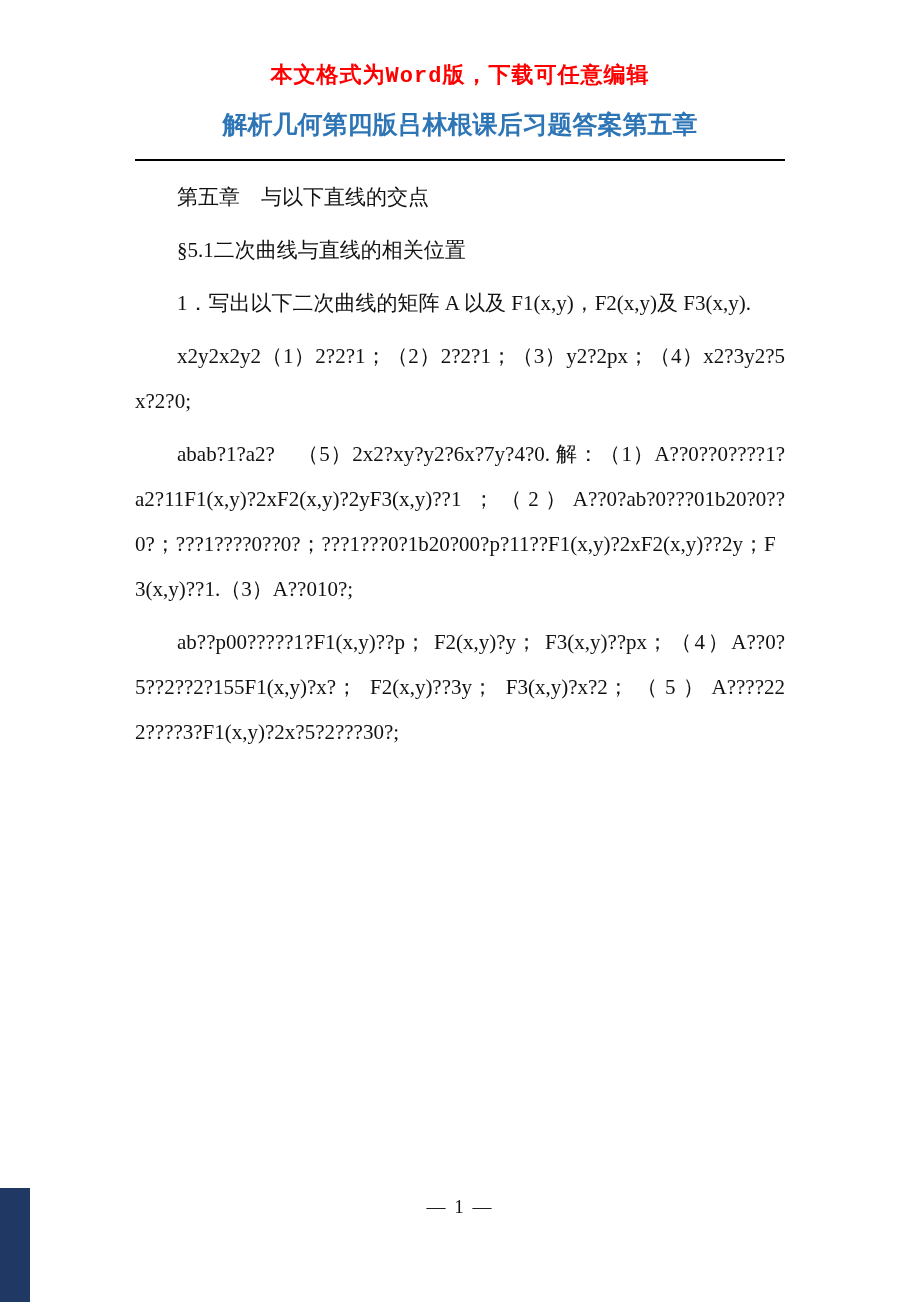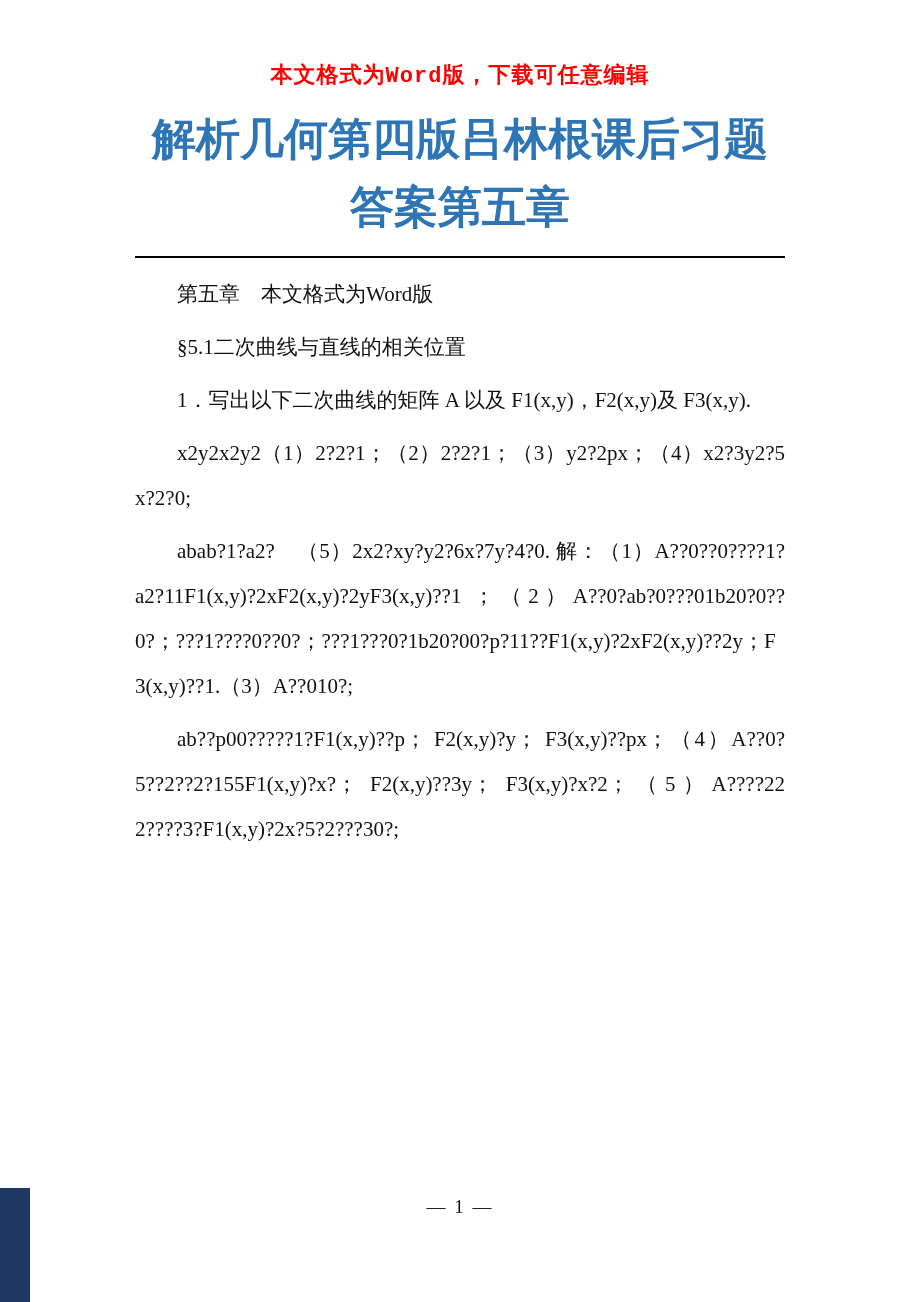--- a/index.html
+++ b/index.html
@@ -24,21 +24,21 @@
   }
   .title-block {
     margin-top: 16px;
     border-bottom: 2px solid #000000;
     padding-bottom: 14px;
   }
   .title {
     text-align: center;
     color: #2E75B6;
     font-weight: bold;
-    font-size: 44px;
+    font-size: 25px;
     line-height: 1.55;
   }
   .body-text {
     margin-top: 14px;
   }
   .body-text p {
     font-size: 21px;
     line-height: 45px;
     text-align: justify;
     text-indent: 2em;
@@ -70,21 +70,21 @@
 
 <div class="page">
 
   <div class="notice">本文格式为Word版，下载可任意编辑</div>
 
   <div class="title-block">
     <div class="title">解析几何第四版吕林根课后习题答案第五章</div>
   </div>
 
   <div class="body-text">
-    <p>第五章　本文格式为Word版</p>
+    <p>第五章　与以下直线的交点</p>
     <p>§5.1二次曲线与直线的相关位置</p>
     <p>1．写出以下二次曲线的矩阵 A 以及 F1(x,y)，F2(x,y)及 F3(x,y).</p>
     <p>x2y2x2y2（1）2?2?1；（2）2?2?1；（3）y2?2px；（4）x2?3y2?5x?2?0;</p>
     <p>abab?1?a2?　（5）2x2?xy?y2?6x?7y?4?0. 解：（1）A??0??0????1?a2?11F1(x,y)?2xF2(x,y)?2yF3(x,y)??1 ；（2）A??0?ab?0???01b20?0??0?；???1????0??0?；???1???0?1b20?00?p?11??F1(x,y)?2xF2(x,y)??2y；F3(x,y)??1.（3）A??010?;</p>
     <p>ab??p00?????1?F1(x,y)??p； F2(x,y)?y； F3(x,y)??px；（4）A??0?5??2??2?155F1(x,y)?x?； F2(x,y)??3y； F3(x,y)?x?2；（5）A????222????3?F1(x,y)?2x?5?2???30?;</p>
   </div>
 
 </div>
 
 <div class="page-number">— 1 —</div>

